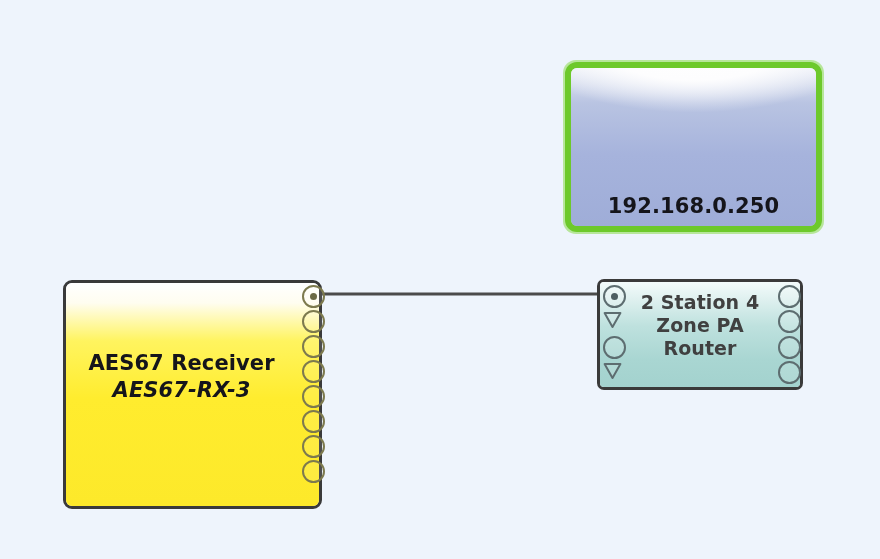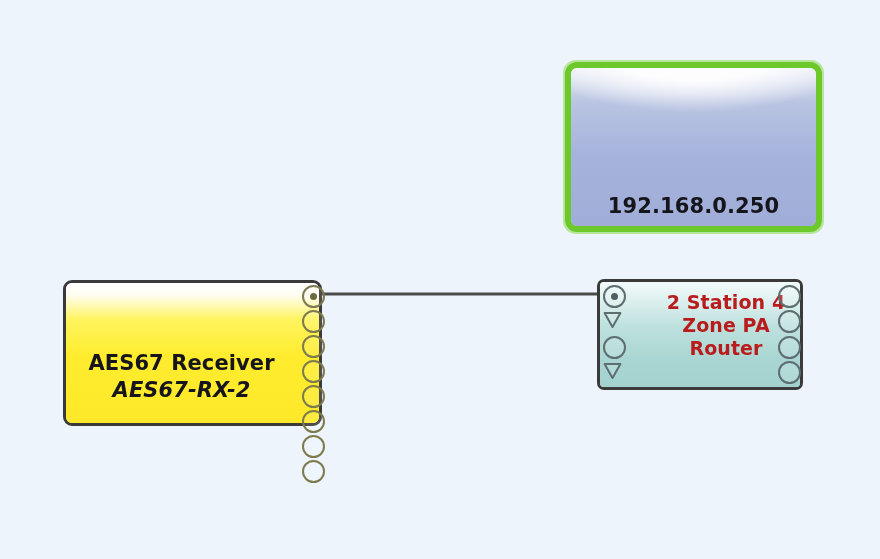--- a/index.html
+++ b/index.html
@@ -100,21 +100,21 @@
     top: 126px;
     font-size: 21px;
     font-weight: bold;
   }
 
   
   #node-aes67 {
     left: 63px;
     top: 280px;
     width: 259px;
-    height: 146px;
+    height: 229px;
   }
   #node-aes67 .node-body {
     background:
       linear-gradient(180deg, #ffffff 0%, #fffdf0 9%, #fff45f 26%, #ffec2e 52%, #fde92a 100%);
   }
   #node-aes67 .label-main {
     top: 68px;
     font-size: 21px;
     font-weight: bold;
     padding-right: 22px;
@@ -140,22 +140,21 @@
     border-radius: 7px;
   }
   #node-station .node-body {
     background:
       linear-gradient(180deg, #f3fbfb 0%, #e2f2f1 14%, #bee1de 42%, #a9d6d2 74%, #a3d2ce 100%);
   }
   #node-station .label-main {
     top: 9px;
     font-size: 19px;
     font-weight: bold;
-    color: #b91c1c;
-    margin-left: 26px;
+    color: #404040;
   }
 
   
   .port {
     position: absolute;
     box-sizing: border-box;
   }
   .port-circle {
     width: 19px;
     height: 19px;
@@ -202,21 +201,21 @@
     <div class="node-frame">
       <div class="node-body"></div>
       <div class="node-label label-ip">192.168.0.250</div>
     </div>
   </div>
 
   <div class="node" id="node-aes67">
     <div class="node-frame">
       <div class="node-body"></div>
       <div class="node-label label-main">AES67 Receiver</div>
-      <div class="node-label label-sub">AES67-RX-2</div>
+      <div class="node-label label-sub">AES67-RX-3</div>
     </div>
 
     <div class="port" style="left:239px; top:5px;">
         <div class="port-circle connected"></div>
       </div>
     <div class="port" style="left:239px; top:30px;">
         <div class="port-circle"></div>
       </div>
     <div class="port" style="left:239px; top:55px;">
         <div class="port-circle"></div>

